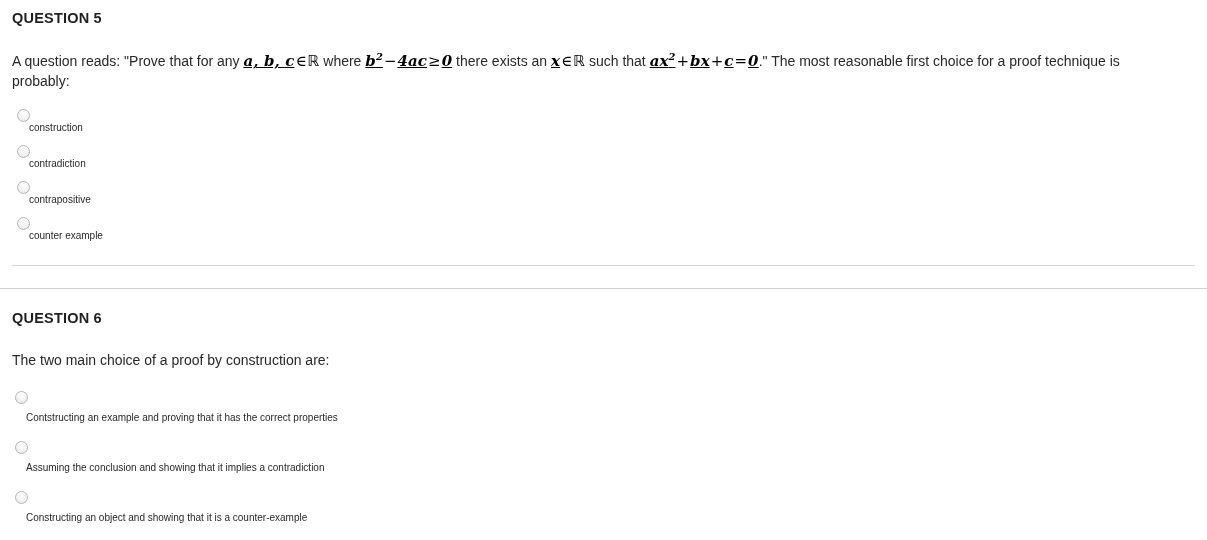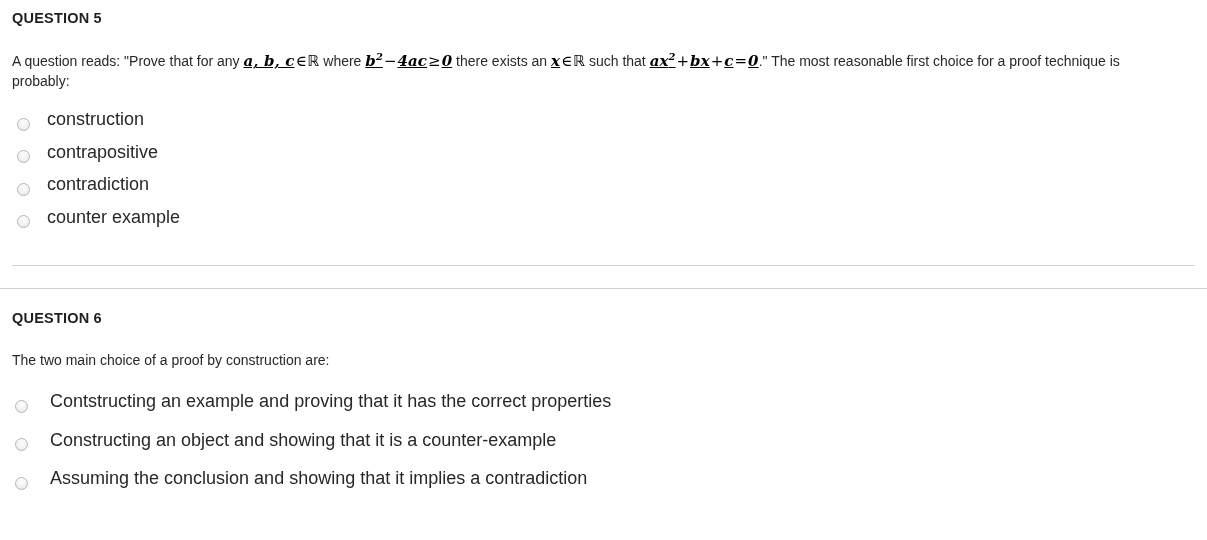--- a/index.html
+++ b/index.html
@@ -86,24 +86,25 @@
   .options {
     list-style: none;
     margin: 0;
     padding: 0;
   }
   #q5 .options { padding-top: 13px; }
   #q6 .options { padding-top: 13px; }
 
   .option {
     display: flex;
-    align-items: flex-end;
-    font-size: 18px;
+    align-items: flex-start;
+    font-size: 10px;
     color: #26282a;
     line-height: 1.2;
+    flex-direction: column;
   }
   #q5 .option { padding: 5.5px 0; }
   #q6 .option { padding: 8.5px 0; gap: 8px; }
 
   .radio {
     flex: 0 0 auto;
     width: 13px;
     height: 13px;
     border-radius: 50%;
     border: 1px solid #b5b5b5;
@@ -150,25 +151,25 @@
 
     <p class="q-text"><span>A question reads: "Prove that for any </span><span class="math">a, b, c</span><span class="op">∈</span><span class="bbR">ℝ</span><span> where </span><span class="math"><span>b</span><sup>2</sup></span><span class="op">−</span><span class="math">4ac</span><span class="op">≥</span><span class="math">0</span><span> there exists an </span><span class="math">x</span><span class="op">∈</span><span class="bbR">ℝ</span><span> such that </span><span class="math"><span>ax</span><sup>2</sup></span><span class="op">+</span><span class="math">bx</span><span class="op">+</span><span class="math">c</span><span class="op">=</span><span class="math">0</span><span>." The most reasonable first choice for a proof technique is probably:</span></p>
 
     <ul class="options">
       <li class="option">
         <span class="radio"></span>
         <span class="option-label">construction</span>
       </li>
       <li class="option">
         <span class="radio"></span>
-        <span class="option-label">contrapositive</span>
+        <span class="option-label">contradiction</span>
       </li>
       <li class="option">
         <span class="radio"></span>
-        <span class="option-label">contradiction</span>
+        <span class="option-label">contrapositive</span>
       </li>
       <li class="option">
         <span class="radio"></span>
         <span class="option-label">counter example</span>
       </li>
     </ul>
   </section>
 
   <div class="divider-inset"></div>
   <div class="divider-full"></div>
@@ -177,22 +178,22 @@
     <h2 class="q-heading">QUESTION 6</h2>
     <p class="q-text">The two main choice of a proof by construction are:</p>
 
     <ul class="options">
       <li class="option">
         <span class="radio"></span>
         <span class="option-label">Contstructing an example and proving that it has the correct properties</span>
       </li>
       <li class="option">
         <span class="radio"></span>
-        <span class="option-label">Constructing an object and showing that it is a counter-example</span>
+        <span class="option-label">Assuming the conclusion and showing that it implies a contradiction</span>
       </li>
       <li class="option">
         <span class="radio"></span>
-        <span class="option-label">Assuming the conclusion and showing that it implies a contradiction</span>
+        <span class="option-label">Constructing an object and showing that it is a counter-example</span>
       </li>
     </ul>
   </section>
 
 </div>
 
 </body></html>

